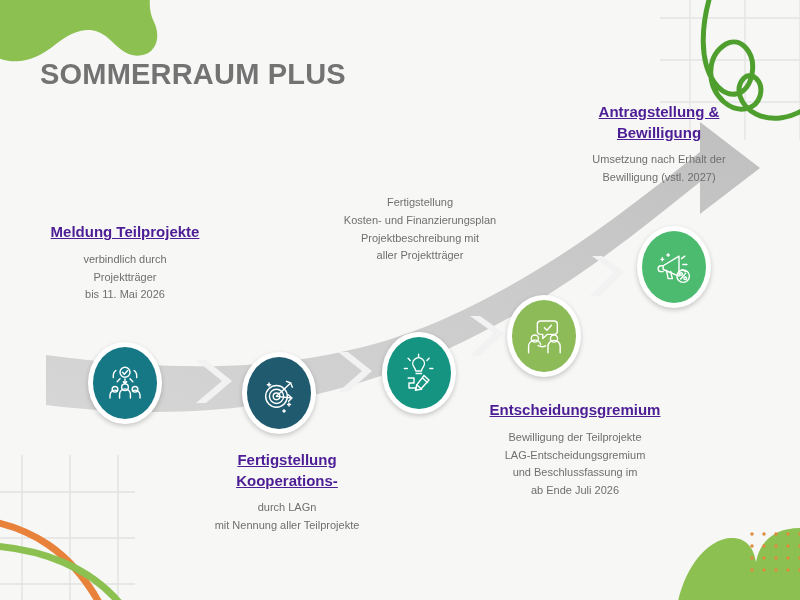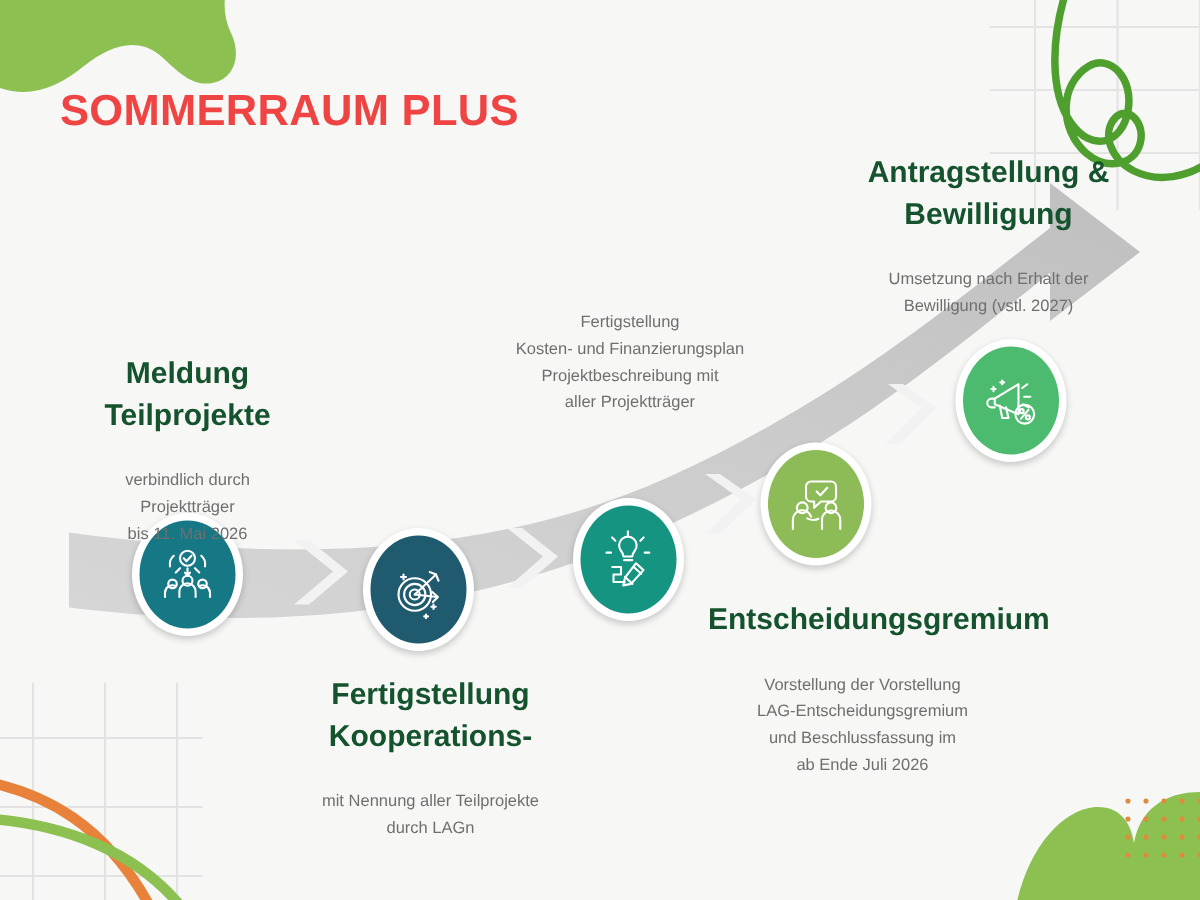--- a/index.html
+++ b/index.html
@@ -12,43 +12,43 @@
   #stage{position:absolute;inset:0;width:800px;height:600px;}
   .layer{position:absolute;inset:0;width:800px;height:600px;}
   #deco-back{z-index:1;}
   #ribbon-layer{z-index:2;}
   #nodes{z-index:3;position:absolute;inset:0;}
   #texts{z-index:4;position:absolute;inset:0;}
 
   .title{
     position:absolute;left:40px;top:58px;
     font-size:29px;font-weight:bold;letter-spacing:0.2px;
-    color:#ef4444;white-space:nowrap;
+    color:#737373;white-space:nowrap;
   }
 
   .node{
     position:absolute;
     border-radius:50%;
     background:#ffffff;
     box-shadow:0 2px 5px rgba(0,0,0,0.20);
     display:flex;align-items:center;justify-content:center;
   }
   .node .disc{
     border-radius:50%;
     display:flex;align-items:center;justify-content:center;
   }
   .node svg{display:block;}
 
   .block{position:absolute;}
   .block .head{
-    font-size:20px;font-weight:bold;color:#14532d;
-    line-height:1.38;margin:0;
+    font-size:15px;font-weight:bold;color:#4c1d95;
+    line-height:1.38;margin:0;text-decoration:underline;
   }
   .block .body{
-    font-size:11px;color:#6f6f6f;line-height:1.62;margin-top:21px;
+    font-size:11px;color:#6f6f6f;line-height:1.62;margin-top:8px;
   }
   .ta-c{text-align:center;}
 </style>
 </head>
 <body>
 
 <div id="stage">
 
   <svg class="layer" id="deco-back" viewBox="0 0 800 600" width="800" height="600">
 
@@ -210,53 +210,53 @@
           <circle cx="32.5" cy="32.5" r="1.6"></circle>
           <circle cx="37.5" cy="37.5" r="1.6"></circle>
           <path d="M38 31.5 l-6 7"></path>
         </svg>
       </div>
     </div>
   </div>
 
   <div id="texts">
 
-    <div class="block ta-c" style="left:40px;top:236px;width:170px;">
+    <div class="block ta-c" style="left:40px;top:222px;width:170px;">
       <div class="head">Meldung Teilprojekte</div>
       <div class="body">
         <div>verbindlich durch</div>
         <div>Projektträger</div>
         <div>bis 11. Mai 2026</div>
       </div>
     </div>
 
     <div class="block ta-c" style="left:192px;top:450px;width:190px;">
       <div class="head">
         <div>Fertigstellung</div>
         <div>Kooperations-</div>
       </div>
       <div class="body">
+        <div>durch LAGn</div>
         <div>mit Nennung aller Teilprojekte</div>
-        <div>durch LAGn</div>
       </div>
     </div>
 
     <div class="block ta-c" style="left:325px;top:186px;width:190px;">
       <div class="body">
         <div>Fertigstellung</div>
         <div>Kosten- und Finanzierungsplan</div>
         <div>Projektbeschreibung mit</div>
         <div>aller Projektträger</div>
       </div>
     </div>
 
     <div class="block ta-c" style="left:472px;top:400px;width:206px;">
       <div class="head">Entscheidungsgremium</div>
       <div class="body">
-        <div>Vorstellung der Vorstellung</div>
+        <div>Bewilligung der Teilprojekte</div>
         <div>LAG-Entscheidungsgremium</div>
         <div>und Beschlussfassung im</div>
         <div>ab Ende Juli 2026</div>
       </div>
     </div>
 
     <div class="block ta-c" style="left:566px;top:102px;width:186px;">
       <div class="head">
         <div>Antragstellung &amp;</div>
         <div>Bewilligung</div>

